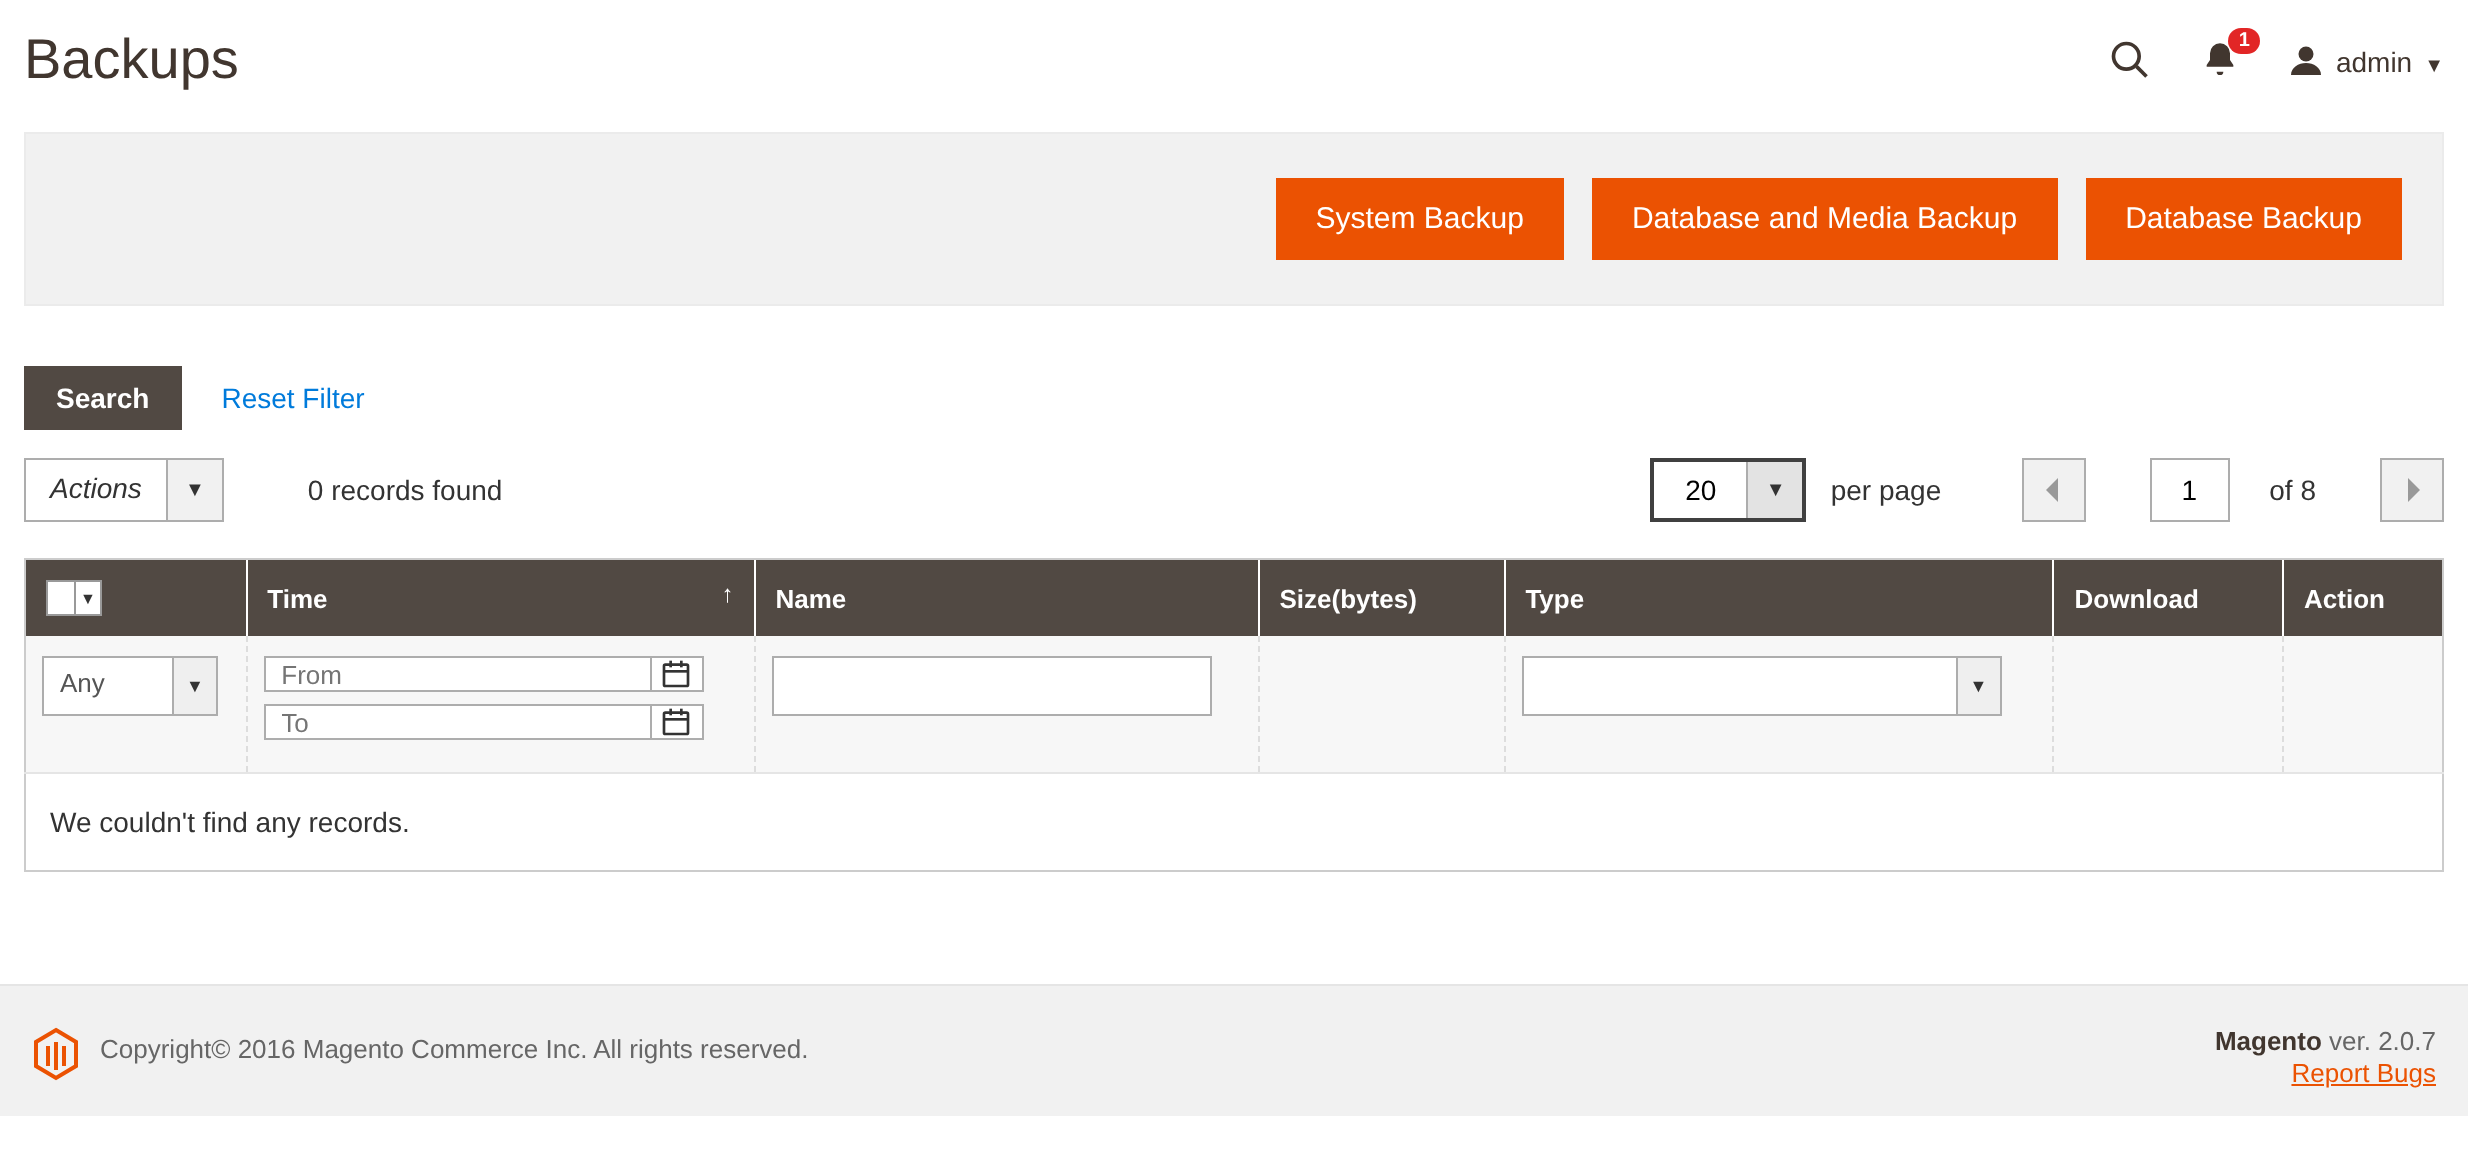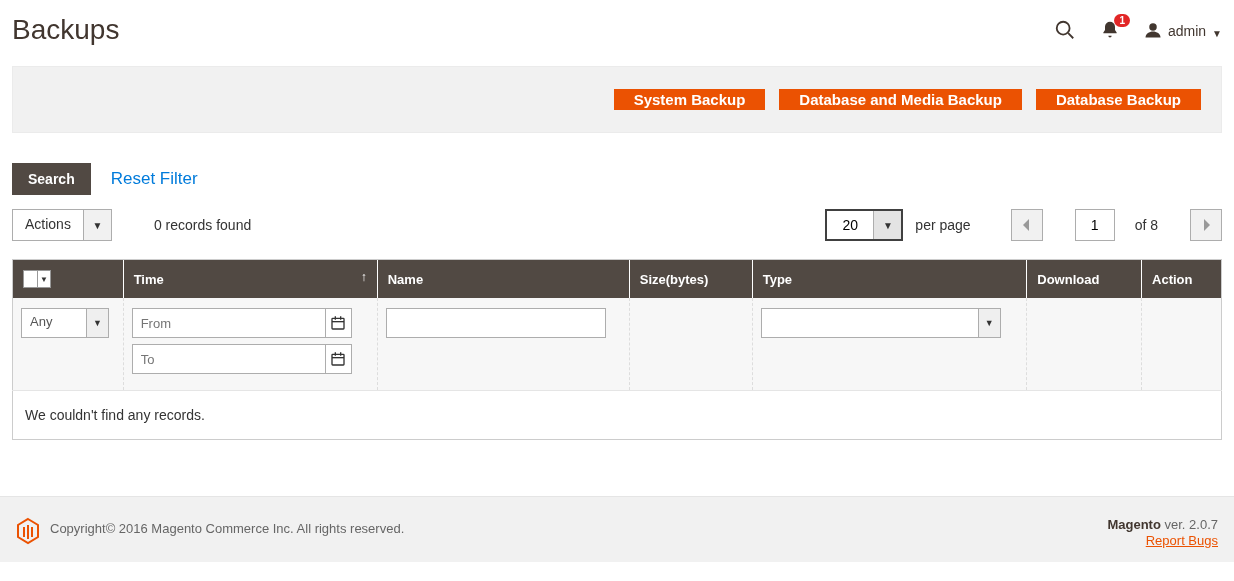--- a/index.html
+++ b/index.html
@@ -59,22 +59,22 @@
     padding: 22px 20px 22px 20px;
     display: flex;
     justify-content: flex-end;
     gap: 14px;
   }
   .primary-btn {
     background: #eb5202;
     color: #fff;
     border: none;
     font-size: 15px;
-    font-weight: 700;
-    padding: 2px 20px;
+    font-weight: 400;
+    padding: 12px 20px;
     cursor: pointer;
   }
 
   .toolbar-top {
     margin: 30px 12px 0 12px;
     display: flex;
     align-items: center;
   }
   .btn-dark {
     background: #514943;
@@ -82,32 +82,33 @@
     border: none;
     font-size: 14px;
     font-weight: 600;
     padding: 8px 16px;
     cursor: pointer;
   }
   .link {
     color: #007bdb;
     text-decoration: none;
     margin-left: 20px;
-    font-size: 17px;
+    font-size: 14px;
     cursor: pointer;
   }
   .toolbar-mid {
     margin: 14px 12px 18px 12px;
     display: flex;
     align-items: center;
   }
   .actions-select {
     display: flex;
     border: 1px solid #adadad;
     height: 32px;
+    font-style: italic;
   }
   .actions-select .lbl {
     padding: 6px 12px;
     font-size: 14px;
     color: #333;
   }
   .actions-select .dd {
     border-left: 1px solid #adadad;
     width: 28px;
     display: flex;
@@ -226,21 +227,21 @@
     align-items: center;
     justify-content: center;
     background: #efefef;
     font-size: 9px;
     cursor: pointer;
   }
   .filter-select.wide { width: 240px; }
   .date-input {
     display: flex;
     border: 1px solid #adadad;
-    height: 30px;
+    height: 18px;
     background: #fff;
     width: 220px;
     margin-bottom: 6px;
   }
   .date-input input {
     border: none;
     outline: none;
     flex: 1;
     padding: 0 8px;
     font-size: 13px;

